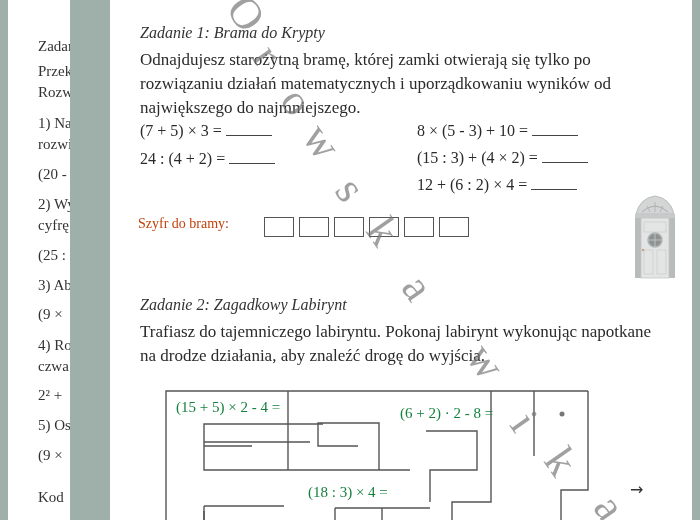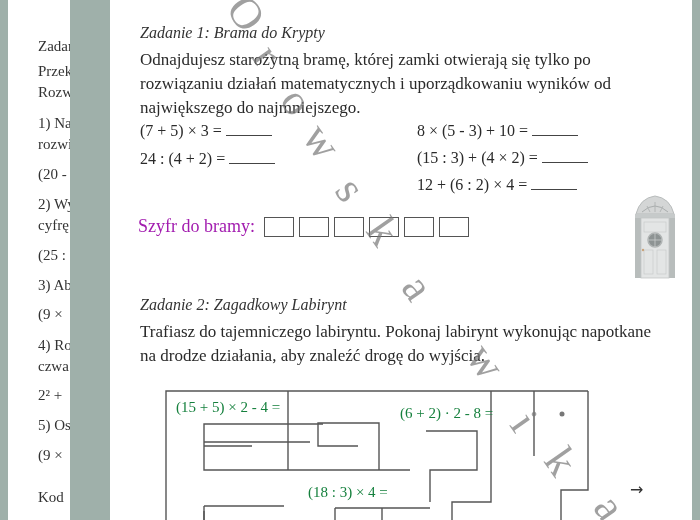--- a/index.html
+++ b/index.html
@@ -33,21 +33,21 @@
     }
     .eq {
       position: absolute; font-family: "Liberation Serif", serif; font-size: 16px;
       color: #2a2a2a; white-space: nowrap;
     }
     .eq .blank {
       display: inline-block; width: 46px; border-bottom: 1px solid #444; height: 14px;
       vertical-align: baseline; margin-left: 4px;
     }
     .cipher-label {
-      position: absolute; font-family: "Liberation Serif", serif; font-size: 18px; color: #a21caf;
+      position: absolute; font-family: "Liberation Serif", serif; font-size: 14px; color: #c2410c;
     }
     .cipher-box {
       position: absolute; width: 30px; height: 20px; border: 1.5px solid #555; background: #fff;
     }
     .door { position: absolute; left: 522px; top: 194px; width: 46px; height: 86px; }
 
     .maze { position: absolute; left: 0; top: 0; width: 614px; height: 520px; pointer-events: none; }
     .maze-label {
       position: absolute; font-family: "Liberation Serif", serif; font-size: 15px; color: #15803d;
       white-space: nowrap; background: transparent;

